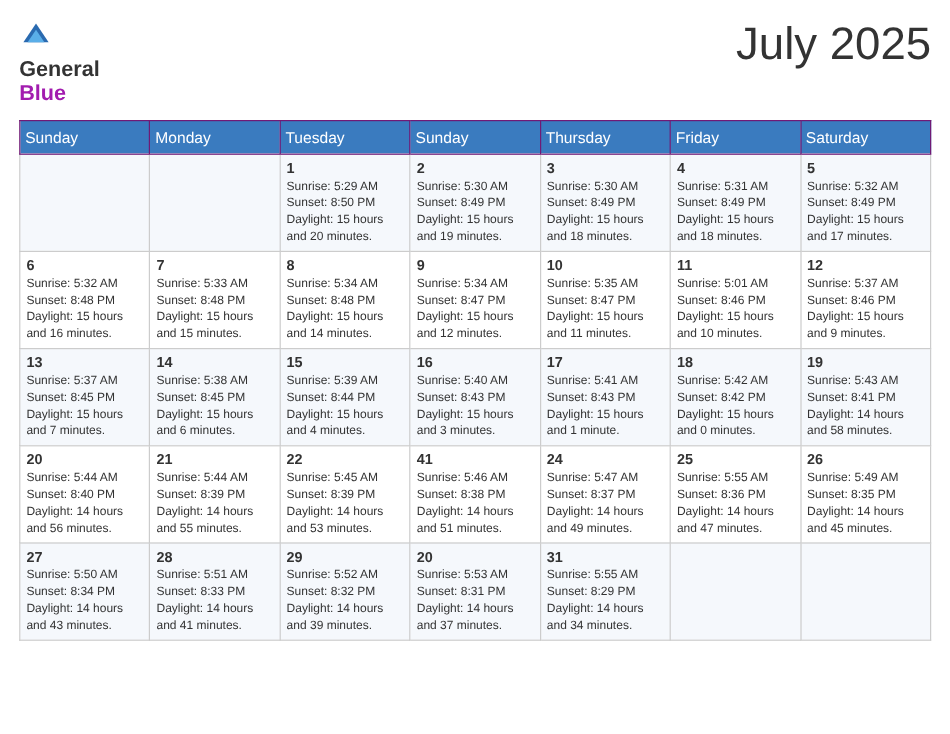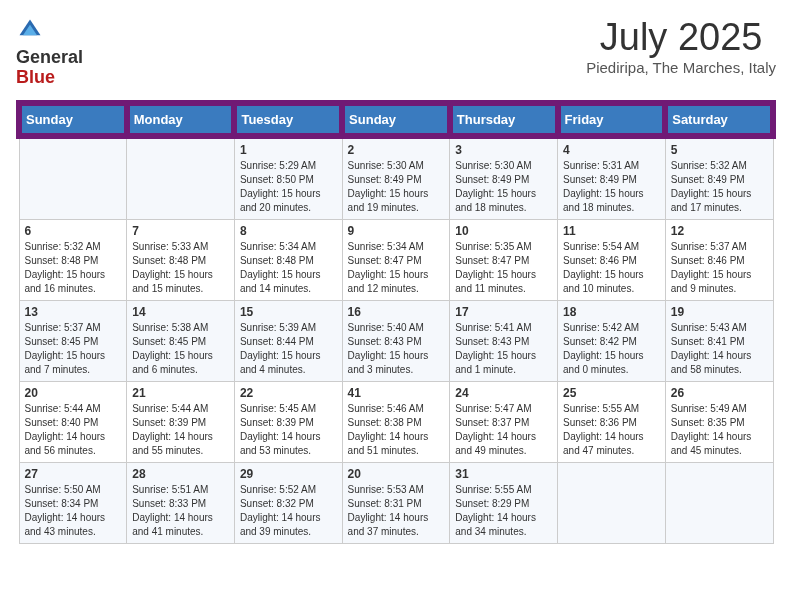--- a/index.html
+++ b/index.html
@@ -21,50 +21,50 @@
       align-items: flex-start;
       gap: 4px;
       flex-direction: column;
     }
     .logo-text {
       font-size: 18px;
       font-weight: bold;
       line-height: 1.1;
     }
     .logo-general { color: #333; }
-    .logo-blue { color: #b91c1c; }
+    .logo-blue { color: #a21caf; }
     .logo-icon {
       width: 28px;
       height: 28px;
     }
     .title-block {
-      text-align: center;
+      text-align: right;
     }
     .month-title {
       font-size: 38px;
       color: #333;
       font-weight: normal;
     }
     .location-title {
       font-size: 15px;
       color: #555;
     }
     table {
       width: 100%;
       border-collapse: collapse;
       table-layout: fixed;
     }
     thead tr th {
       background-color: #3a7bbf;
       color: #fff;
       padding: 6px 4px;
       font-size: 13px;
-      font-weight: bold;
+      font-weight: normal;
       text-align: left;
-      border: 6px solid #701a75;
+      border: 1px solid #701a75;
     }
     tbody tr td {
       border: 1px solid #ccc;
       vertical-align: top;
       padding: 4px 5px;
       font-size: 10.5px;
       color: #333;
       height: 80px;
       background: #fff;
     }
@@ -95,21 +95,20 @@
       <polygon points="16,4 28,22 4,22" fill="#2a6ab0"></polygon>
       <polygon points="16,10 24,22 8,22" fill="#5aaee8"></polygon>
     </svg>
     <div class="logo-text">
       <span class="logo-general">General</span><br>
       <span class="logo-blue">Blue</span>
     </div>
   </div>
   <div class="title-block">
     <div class="month-title">July 2025</div>
-    <div class="location-title">Piediripa, The Marches, Italy</div>
   </div>
 </div>
 
 <table>
   <thead>
     <tr>
     <th>Sunday</th>
         <th>Monday</th>
         <th>Tuesday</th>
         <th>Sunday</th>
@@ -189,21 +188,21 @@
         </td>
         <td>
           <span class="day-num">10</span>
           <div class="cell-info">Sunrise: 5:35 AM
 Sunset: 8:47 PM
 Daylight: 15 hours
 and 11 minutes.</div>
         </td>
         <td>
           <span class="day-num">11</span>
-          <div class="cell-info">Sunrise: 5:54 AM
+          <div class="cell-info">Sunrise: 5:01 AM
 Sunset: 8:46 PM
 Daylight: 15 hours
 and 10 minutes.</div>
         </td>
         <td>
           <span class="day-num">12</span>
           <div class="cell-info">Sunrise: 5:37 AM
 Sunset: 8:46 PM
 Daylight: 15 hours
 and 9 minutes.</div>

